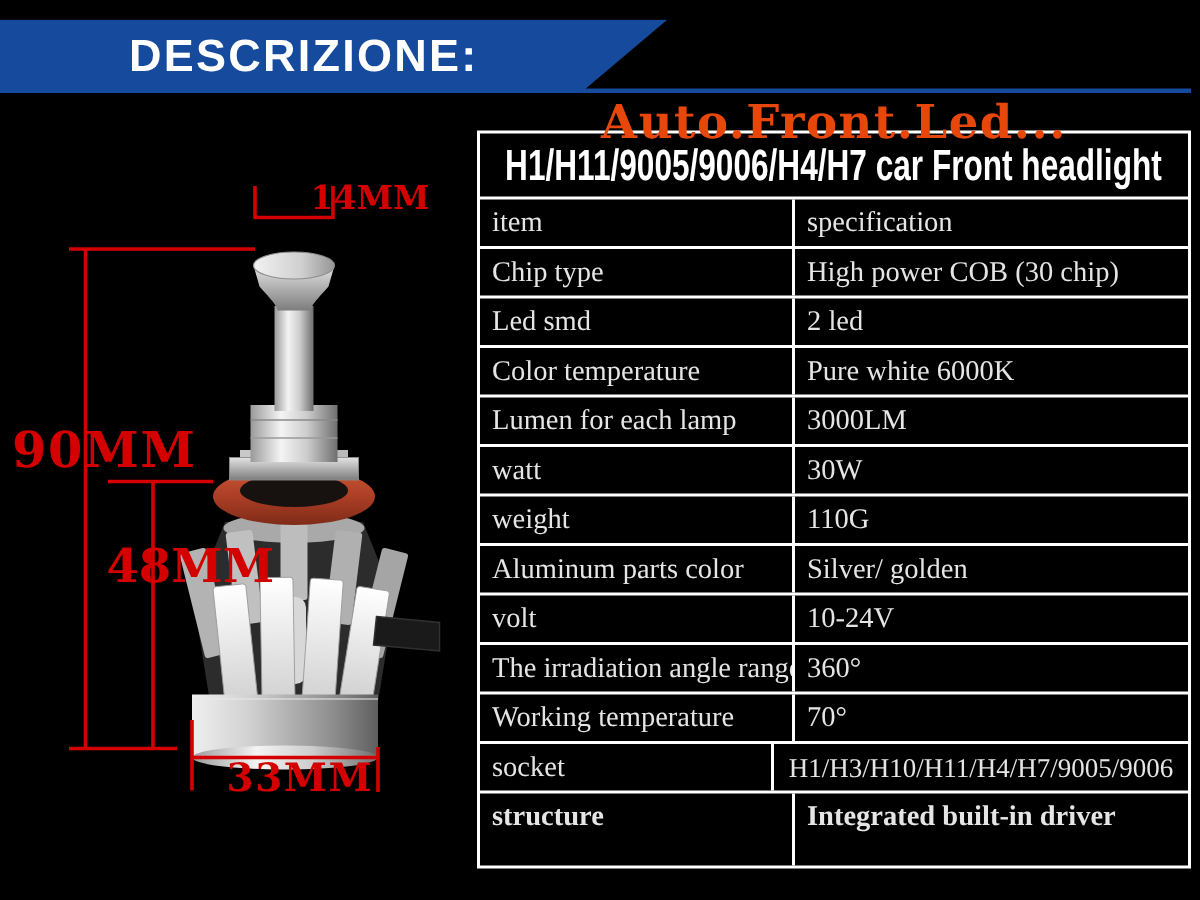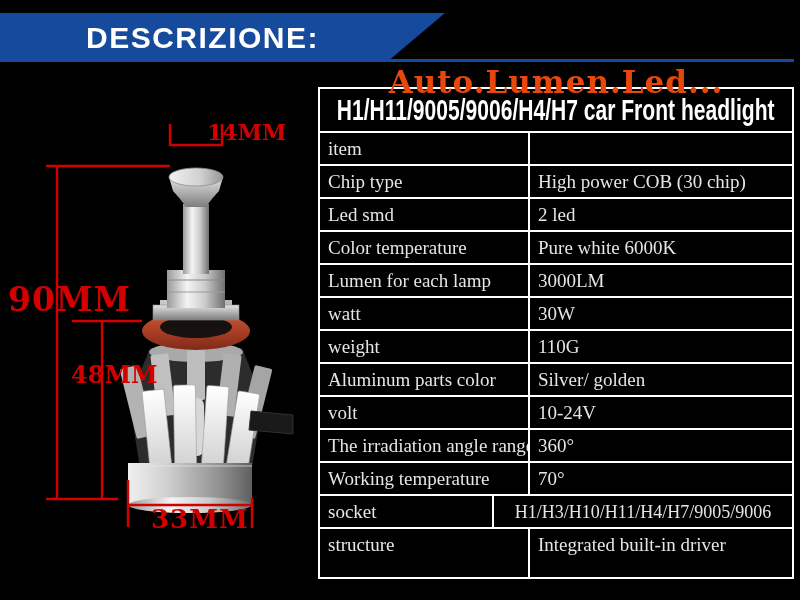--- a/index.html
+++ b/index.html
@@ -53,56 +53,57 @@
     display:flex; height:33px; box-sizing:border-box;
     border-top:2px solid #fff; flex:0 0 auto;
   }
   .trow .cell {
     color:#e5e5e5; font-size:19px; line-height:21px;
     display:flex; align-items:center; box-sizing:border-box;
     padding:0 6px 0 8px; overflow:hidden; white-space:nowrap;
   }
   .trow .item { width:210px; border-right:2px solid #fff; }
   .trow .spec { flex:1; }
-  .trow.socket .item { width:174px; }
+  .trow.socket .item { width:196px; }
   .trow.socket .spec { justify-content:center; font-size:18px; padding:16px 2px; }
   .trow.tall { flex:1 1 auto; height:auto; }
-  .trow.tall .cell { align-items:flex-start; padding-top:5px; }
+  .trow.tall .cell { align-items:flex-start; padding-top:5px;font-weight:bold; }
 
   
   .dim-label {
     position:absolute; color:var(--dim-red,#d40000);
     font-family:"DejaVu Serif", serif; font-weight:bold;
     white-space:nowrap; z-index:4;
   }
   #dim-14 { left:167px; top:119px; font-size:22px;margin-left:40px; }
   #dim-90 { left:8px;  top:280px; font-size:33px; letter-spacing:1px; }
-  #dim-48 { left:71px; top:360px; font-size:24px; }
+  #dim-48 { left:71px; top:360px; font-size:31px; }
   #dim-33 { left:151px; top:504px; font-size:26px; letter-spacing:1px; }
 
   .bulb-svg { position:absolute; left:0; top:95px; width:320px; height:445px; z-index:3; }
 </style>
 </head>
 <body>
 
 <div id="stage" style="--bg: #000000; --banner-blue: #164a9c; --brand-orange: #e8470b; --dim-red: #d40000;">
 
   <div class="banner">
     <span class="banner-label">DESCRIZIONE:</span>
   </div>
   <div class="banner-rule"></div>
 
-  <div class="brand-title">Auto.Lumen.Led...</div>
+  <div class="brand-title">Auto.Front.Led...</div>
 
   <div class="spec-table">
     <div class="table-title">
       <span>H1/H11/9005/9006/H4/H7 car Front headlight</span>
     </div>
     <div id="rows" style="display: contents;"><div class="trow">
           <div class="cell item">item</div>
+          <div class="cell spec">specification</div>
         </div><div class="trow">
           <div class="cell item">Chip type</div>
           <div class="cell spec">High power COB (30 chip)</div>
         </div><div class="trow">
           <div class="cell item">Led smd</div>
           <div class="cell spec"> 2 led</div>
         </div><div class="trow">
           <div class="cell item">Color temperature</div>
           <div class="cell spec">Pure white 6000K</div>
         </div><div class="trow">

